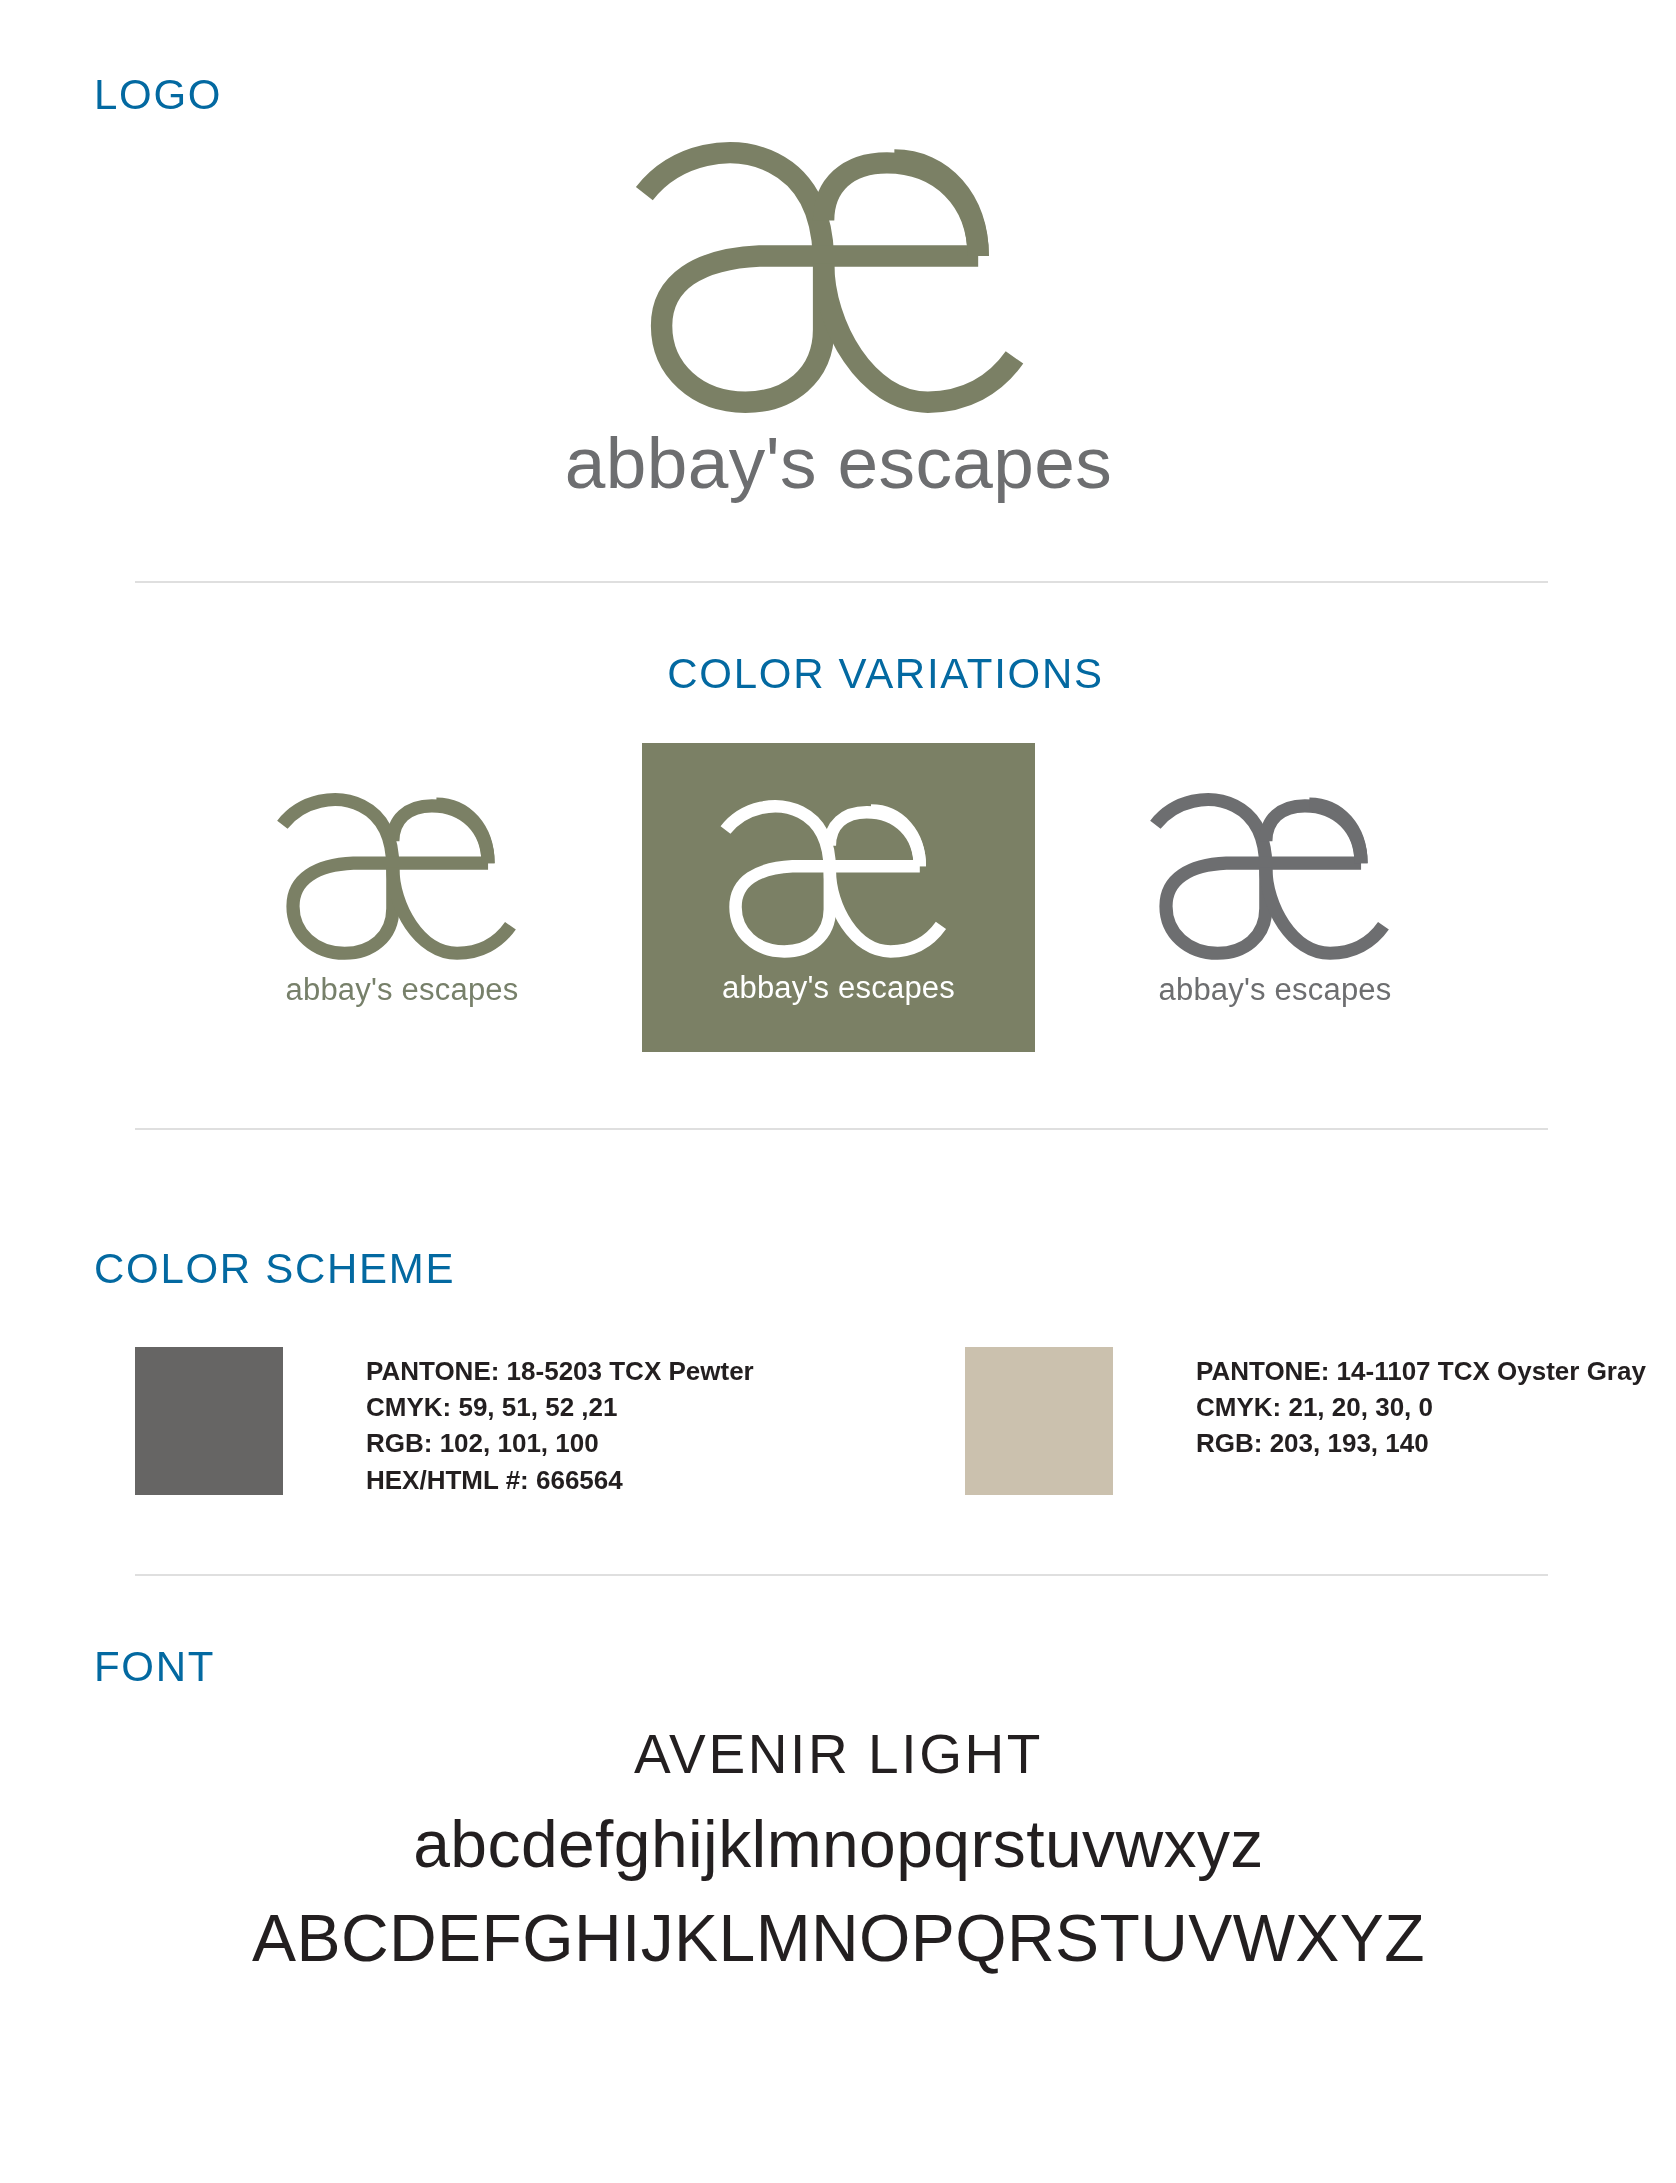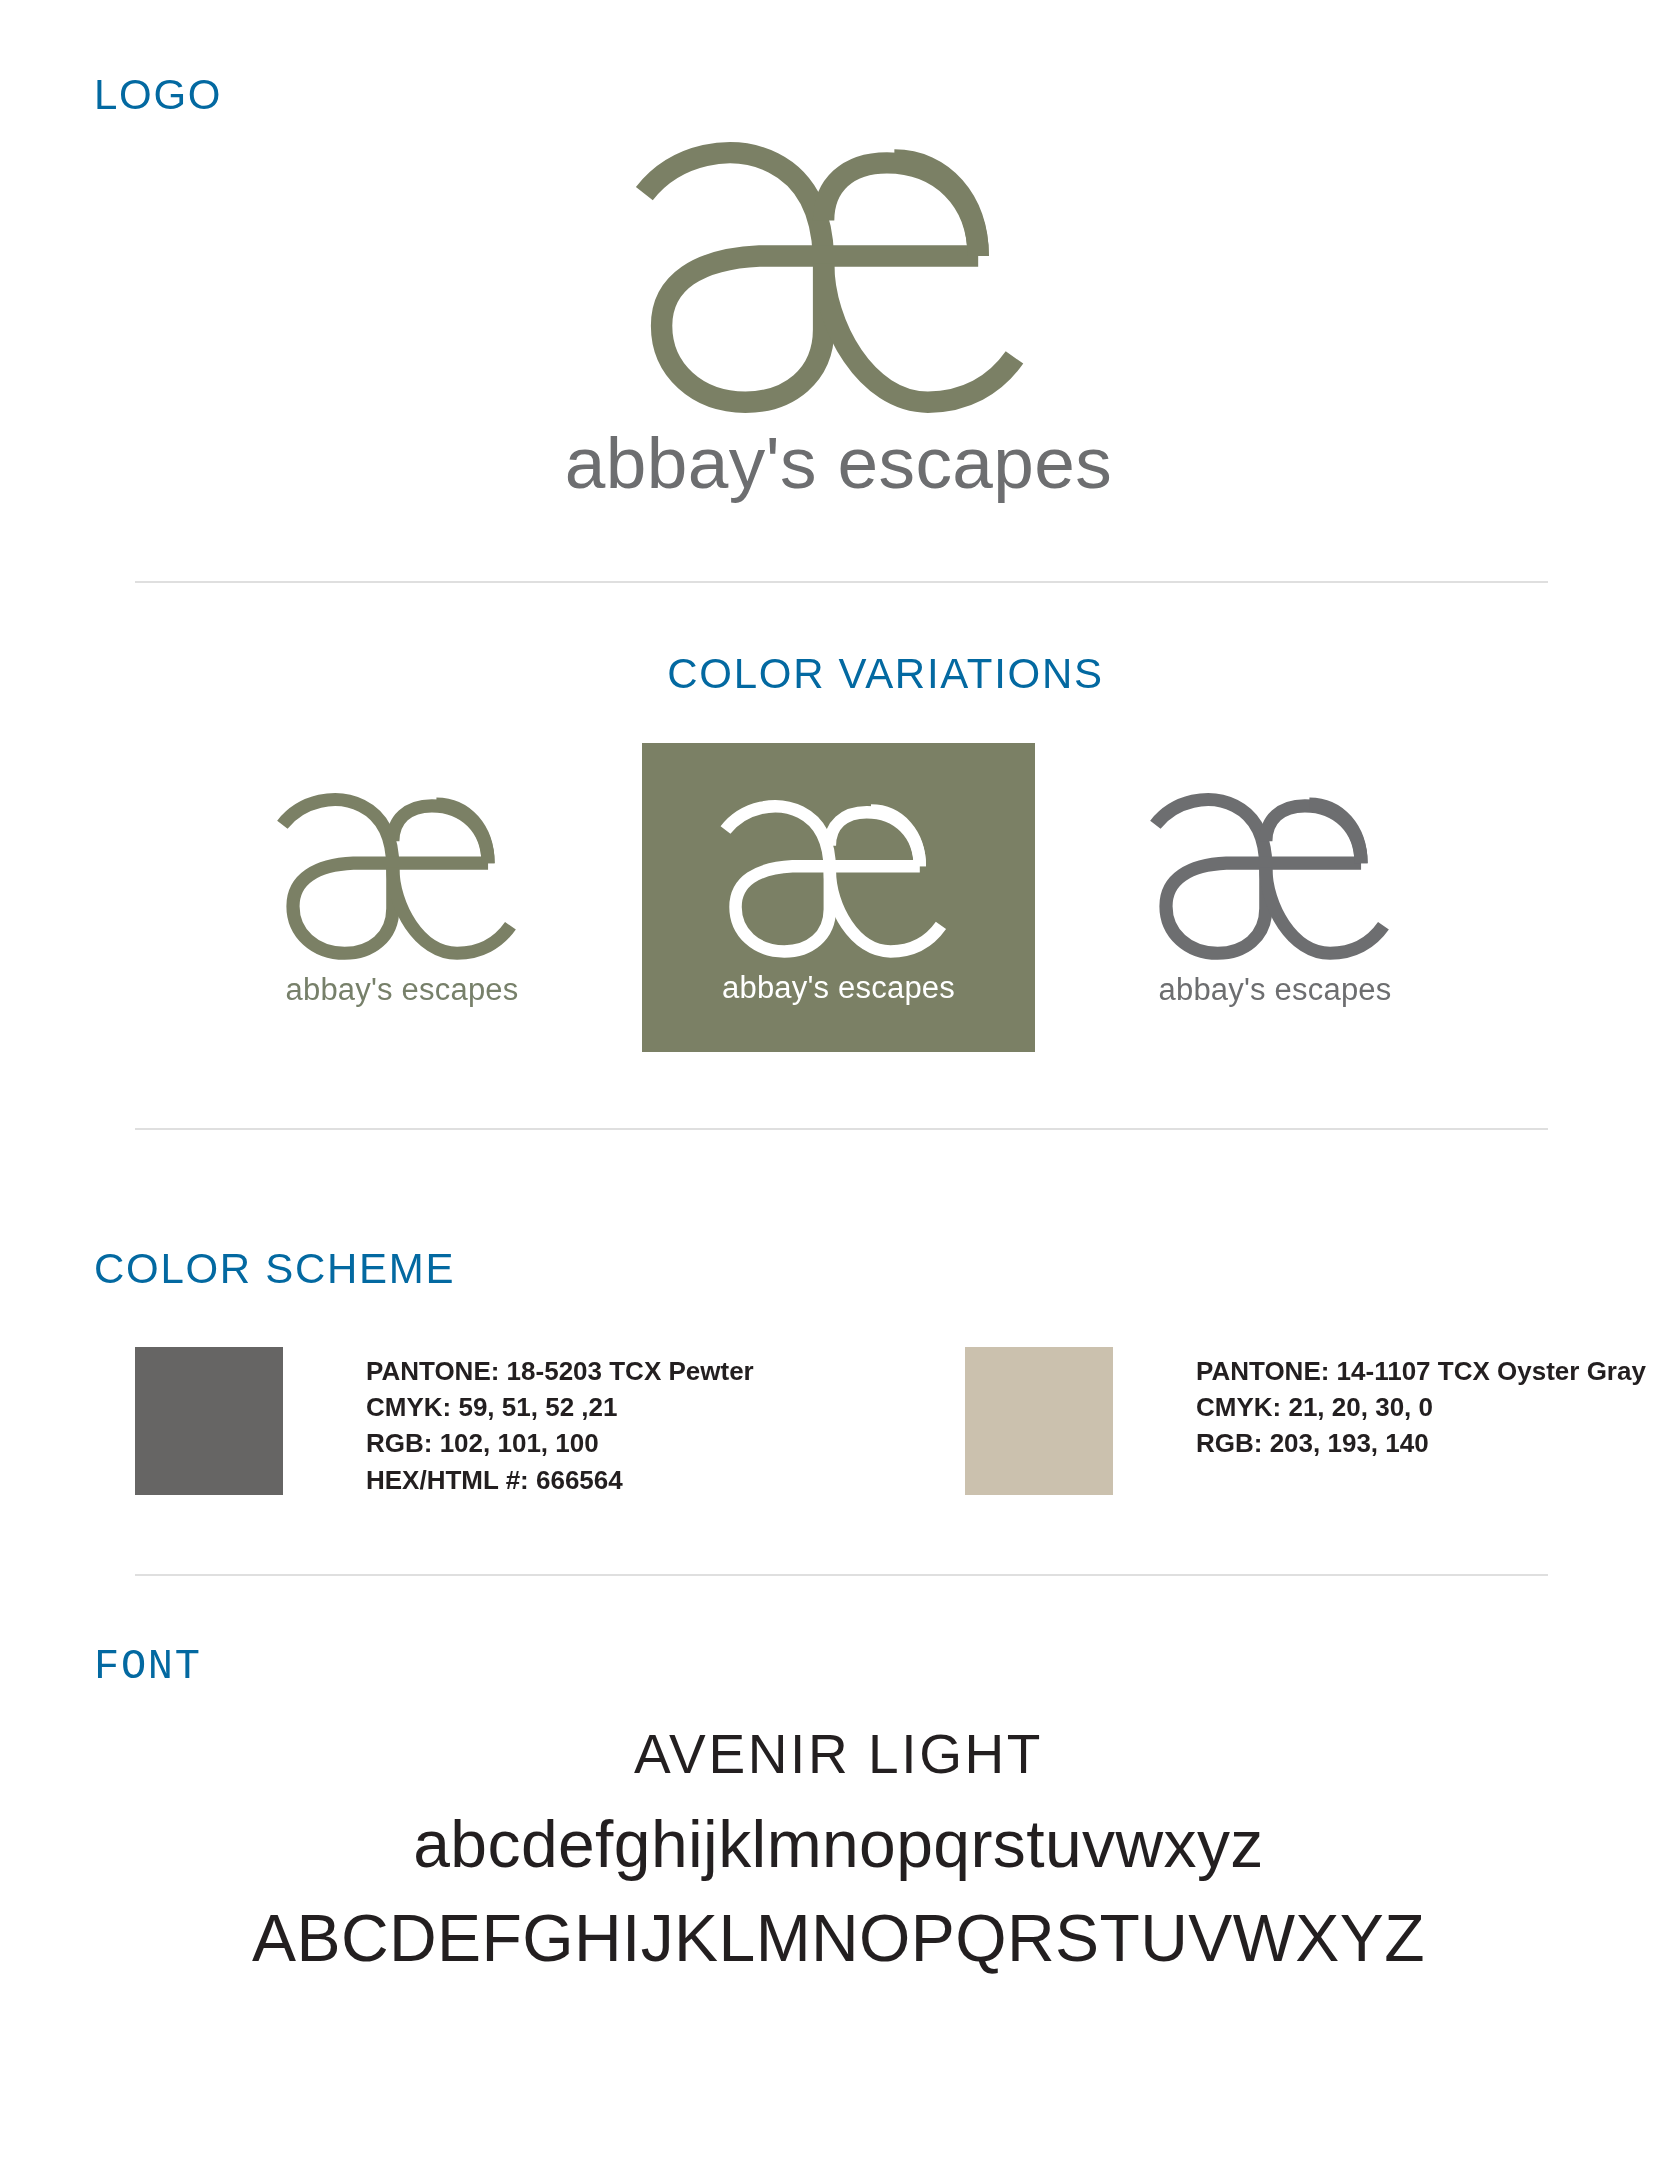--- a/index.html
+++ b/index.html
@@ -137,21 +137,21 @@
     letter-spacing: 0px;
     font-family: "Liberation Sans", sans-serif;
     white-space: nowrap;
   }
   .swatch-specs div { white-space: nowrap; }
 
   .scheme-section-spacer { height: 76px; }
 
   
   .font-section { padding-top: 70px; padding-bottom: 87px; }
-  .font-section .section-heading { margin-left: 94px; font-family: Liberation Mono, monospace; }
+  .font-section .section-heading { margin-left: 94px; }
 
   .font-specimen {
     margin-top: 31px;
     text-align: center;
     color: #231f20;
     font-family: "Liberation Sans", sans-serif;
     font-weight: 400;
   }
   .font-name {
     font-size: 55px;

